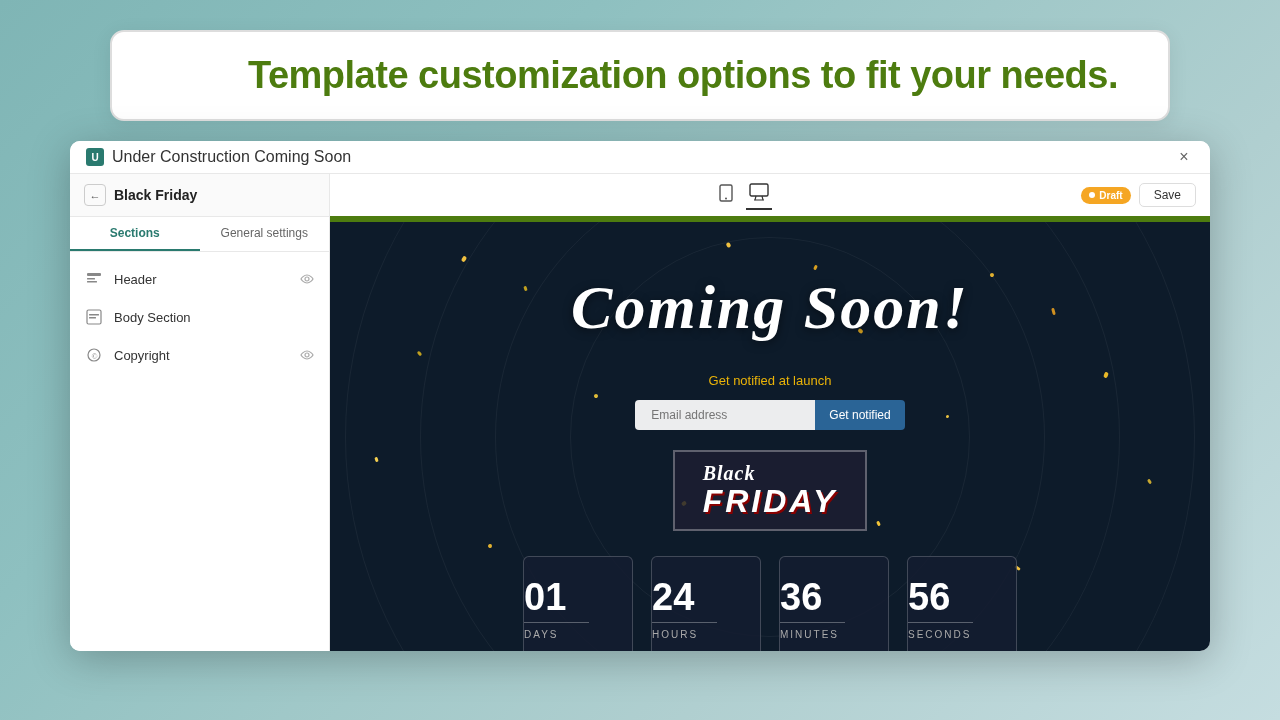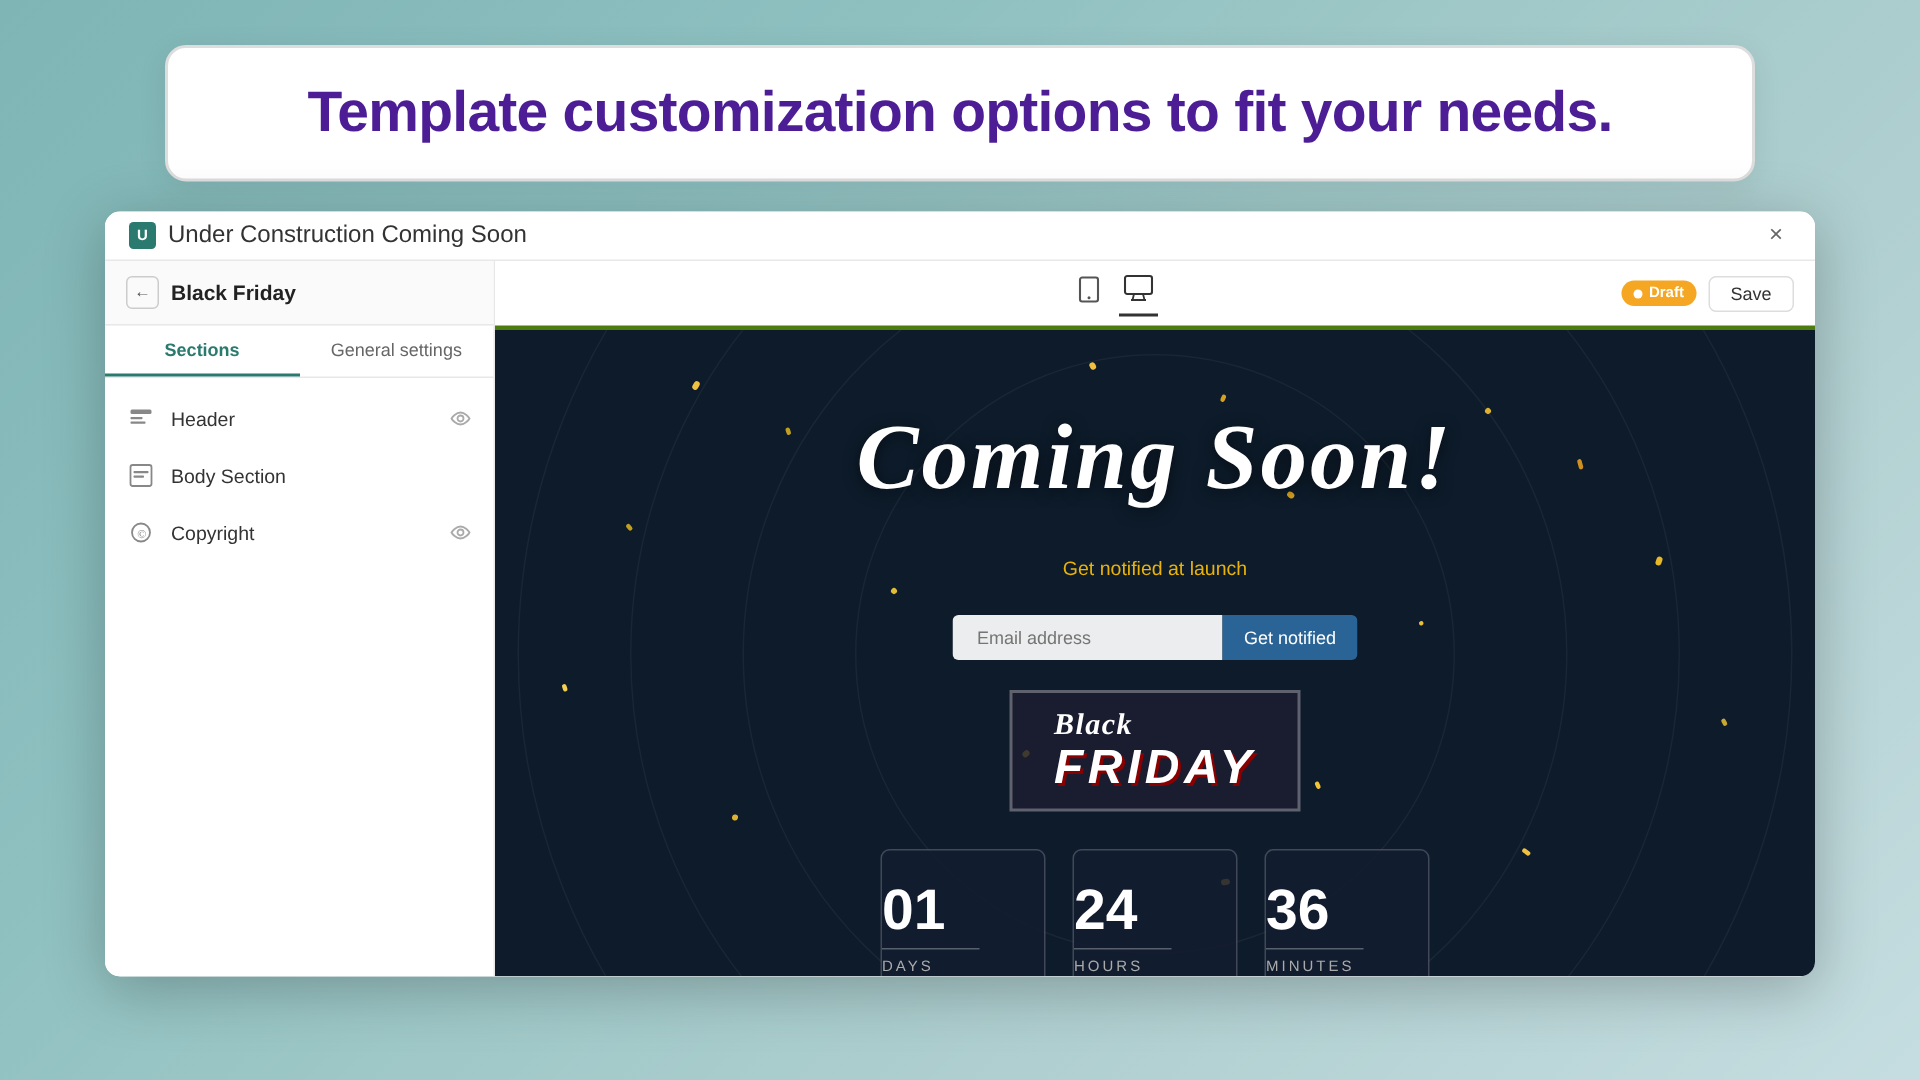--- a/index.html
+++ b/index.html
@@ -22,22 +22,22 @@
       border: 2px solid #ddd;
       border-radius: 14px;
       padding: 22px 50px;
       box-shadow: 0 4px 20px rgba(0,0,0,0.08);
       width: 1060px;
     }
 
     .top-banner h1 {
       font-size: 38px;
       font-weight: 800;
-      color: #4c1d95;
-      text-align: center;
+      color: #4d7c0f;
+      text-align: right;
       letter-spacing: -0.5px;
     }
 
     
     .browser-window {
       margin-top: 20px;
       width: 1140px;
       height: 510px;
       background: #fff;
       border-radius: 10px;
@@ -202,21 +202,21 @@
       display: flex;
       flex-direction: column;
       overflow: hidden;
     }
 
     .right-toolbar {
       display: flex;
       align-items: center;
       justify-content: space-between;
       padding: 6px 14px;
-      border-bottom: 3px solid #4d7c0f;
+      border-bottom: 6px solid #4d7c0f;
       background: #fff;
     }
 
     .device-icons {
       display: flex;
       gap: 8px;
       align-items: center;
     }
 
     .device-icon {
@@ -331,21 +331,20 @@
     .notification-label {
       color: #eab308;
       font-size: 13px;
     }
 
     .notification-form {
       display: flex;
       gap: 0;
       border-radius: 4px;
       overflow: hidden;
-      margin-top: 12px;
     }
 
     .email-input {
       padding: 8px 16px;
       font-size: 12px;
       border: none;
       background: rgba(255,255,255,0.92);
       color: #333;
       width: 180px;
       outline: none;
@@ -603,20 +602,25 @@
               <div class="countdown-divider"></div>
               <span class="countdown-label">HOURS</span>
             </div>
 
             <div class="countdown-box">
               <span class="countdown-number">36</span>
               <div class="countdown-divider"></div>
               <span class="countdown-label">MINUTES</span>
             </div>
 
+            <div class="countdown-box">
+              <span class="countdown-number">56</span>
+              <div class="countdown-divider"></div>
+              <span class="countdown-label">SECONDS</span>
+            </div>
 
           </div>
 
         </div>
       </div>
     </div>
 
   </div>
 </div>
 

